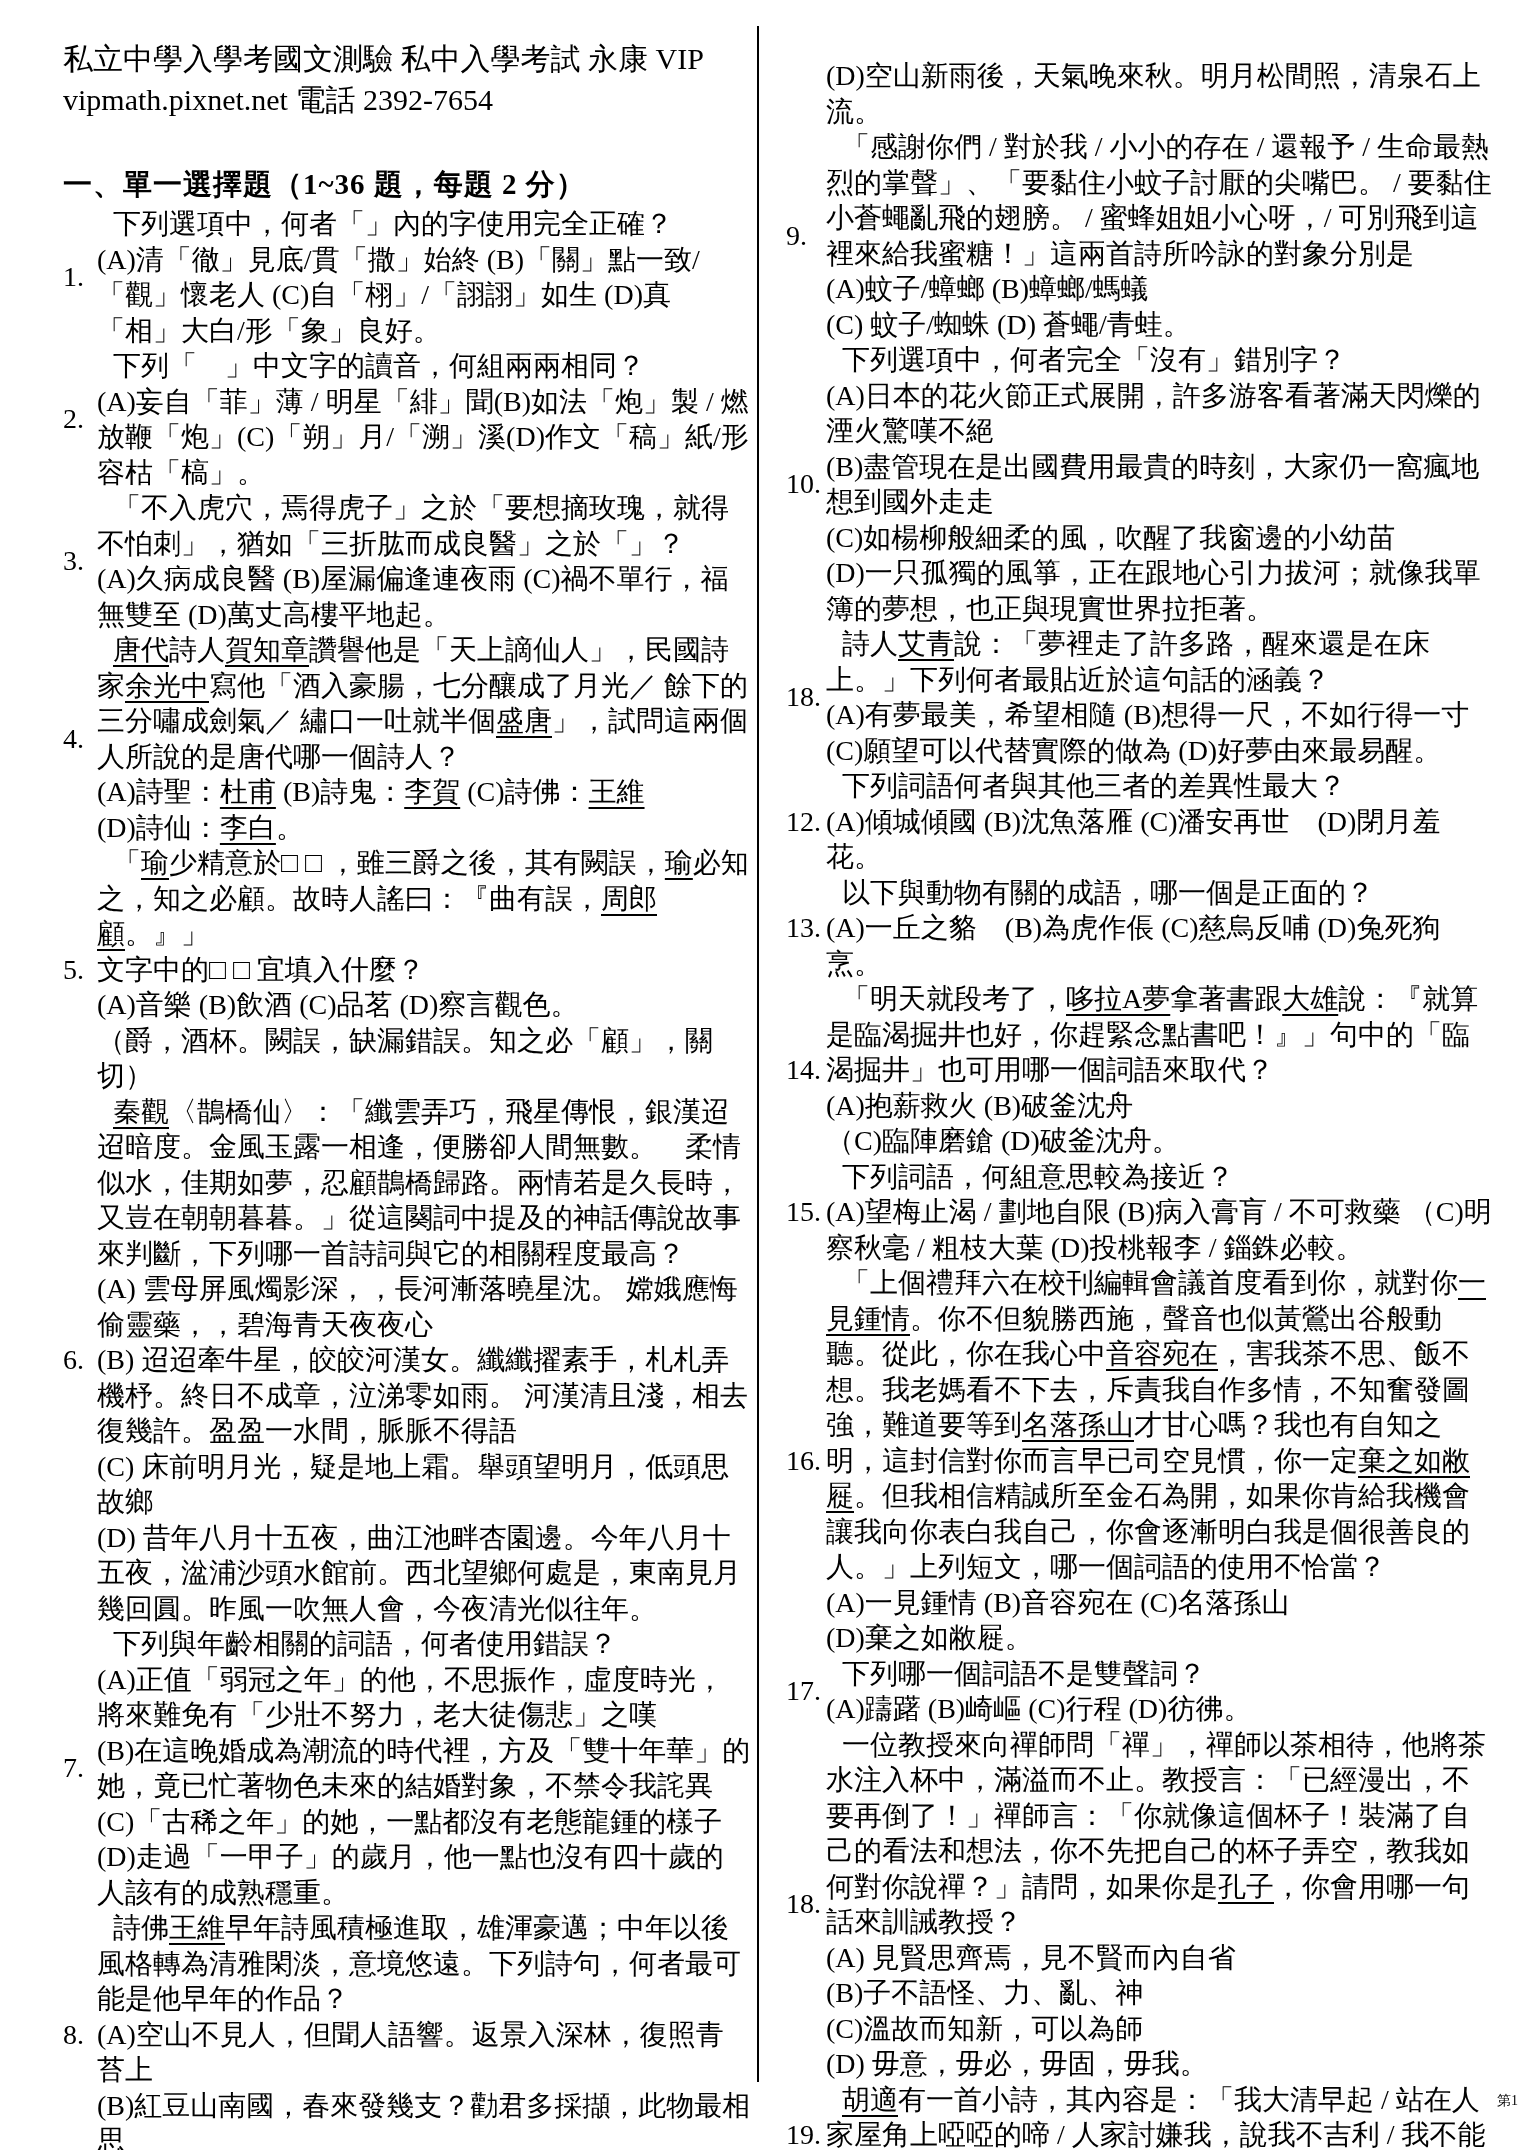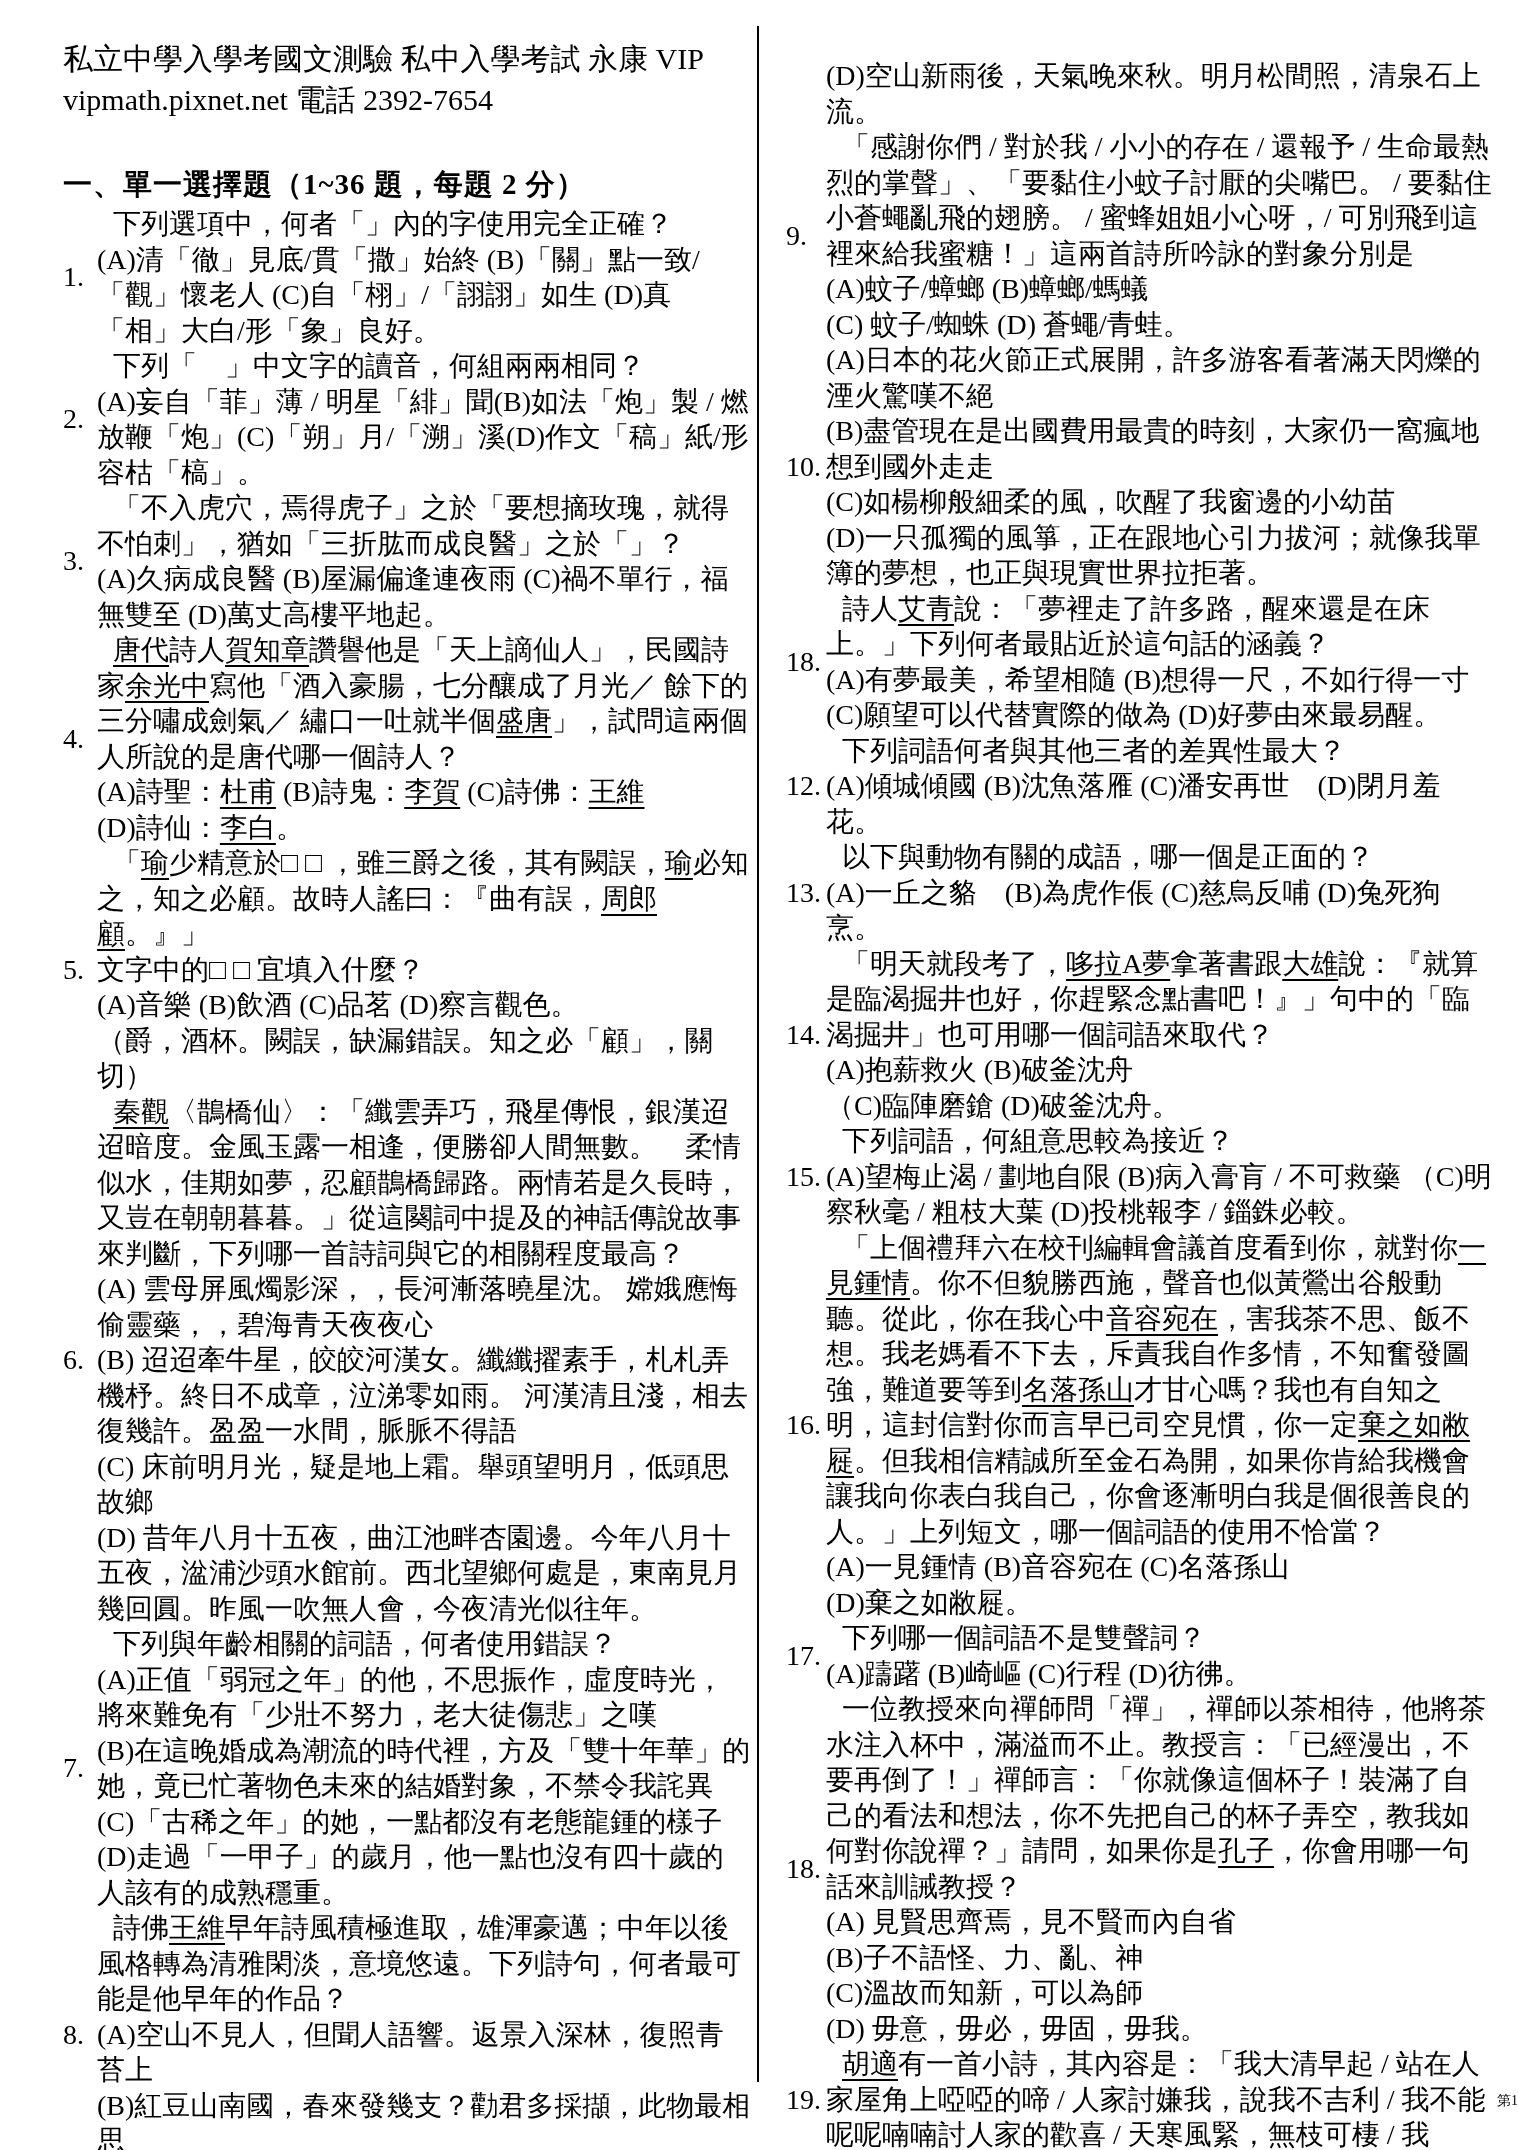--- a/index.html
+++ b/index.html
@@ -126,20 +126,21 @@
           <div class="qnum">9.</div>
           <div class="qbody">
             <div class="para first">「感謝你們 / 對於我 / 小小的存在 / 還報予 / 生命最熱烈的掌聲」、「要黏住小蚊子討厭的尖嘴巴。 / 要黏住小蒼蠅亂飛的翅膀。 / 蜜蜂姐姐小心呀，/ 可別飛到這裡來給我蜜糖！」這兩首詩所吟詠的對象分別是</div>
             <div class="para">(A)蚊子/蟑螂 (B)蟑螂/螞蟻</div>
             <div class="para">(C) 蚊子/蜘蛛 (D) 蒼蠅/青蛙。</div>
           </div>
         </div>
         <div class="q">
           <div class="qnum">10.</div>
           <div class="qbody">
+            <div class="para first">下列選項中，何者完全「沒有」錯別字？</div>
             <div class="para">(A)日本的花火節正式展開，許多游客看著滿天閃爍的湮火驚嘆不絕</div>
             <div class="para">(B)盡管現在是出國費用最貴的時刻，大家仍一窩瘋地想到國外走走</div>
             <div class="para">(C)如楊柳般細柔的風，吹醒了我窗邊的小幼苗</div>
             <div class="para">(D)一只孤獨的風箏，正在跟地心引力拔河；就像我單簿的夢想，也正與現實世界拉拒著。</div>
           </div>
         </div>
         <div class="q">
           <div class="qnum">18.</div>
           <div class="qbody">
             <div class="para first">詩人<span class="u">艾青</span>說：「夢裡走了許多路，醒來還是在床上。」下列何者最貼近於這句話的涵義？</div>

